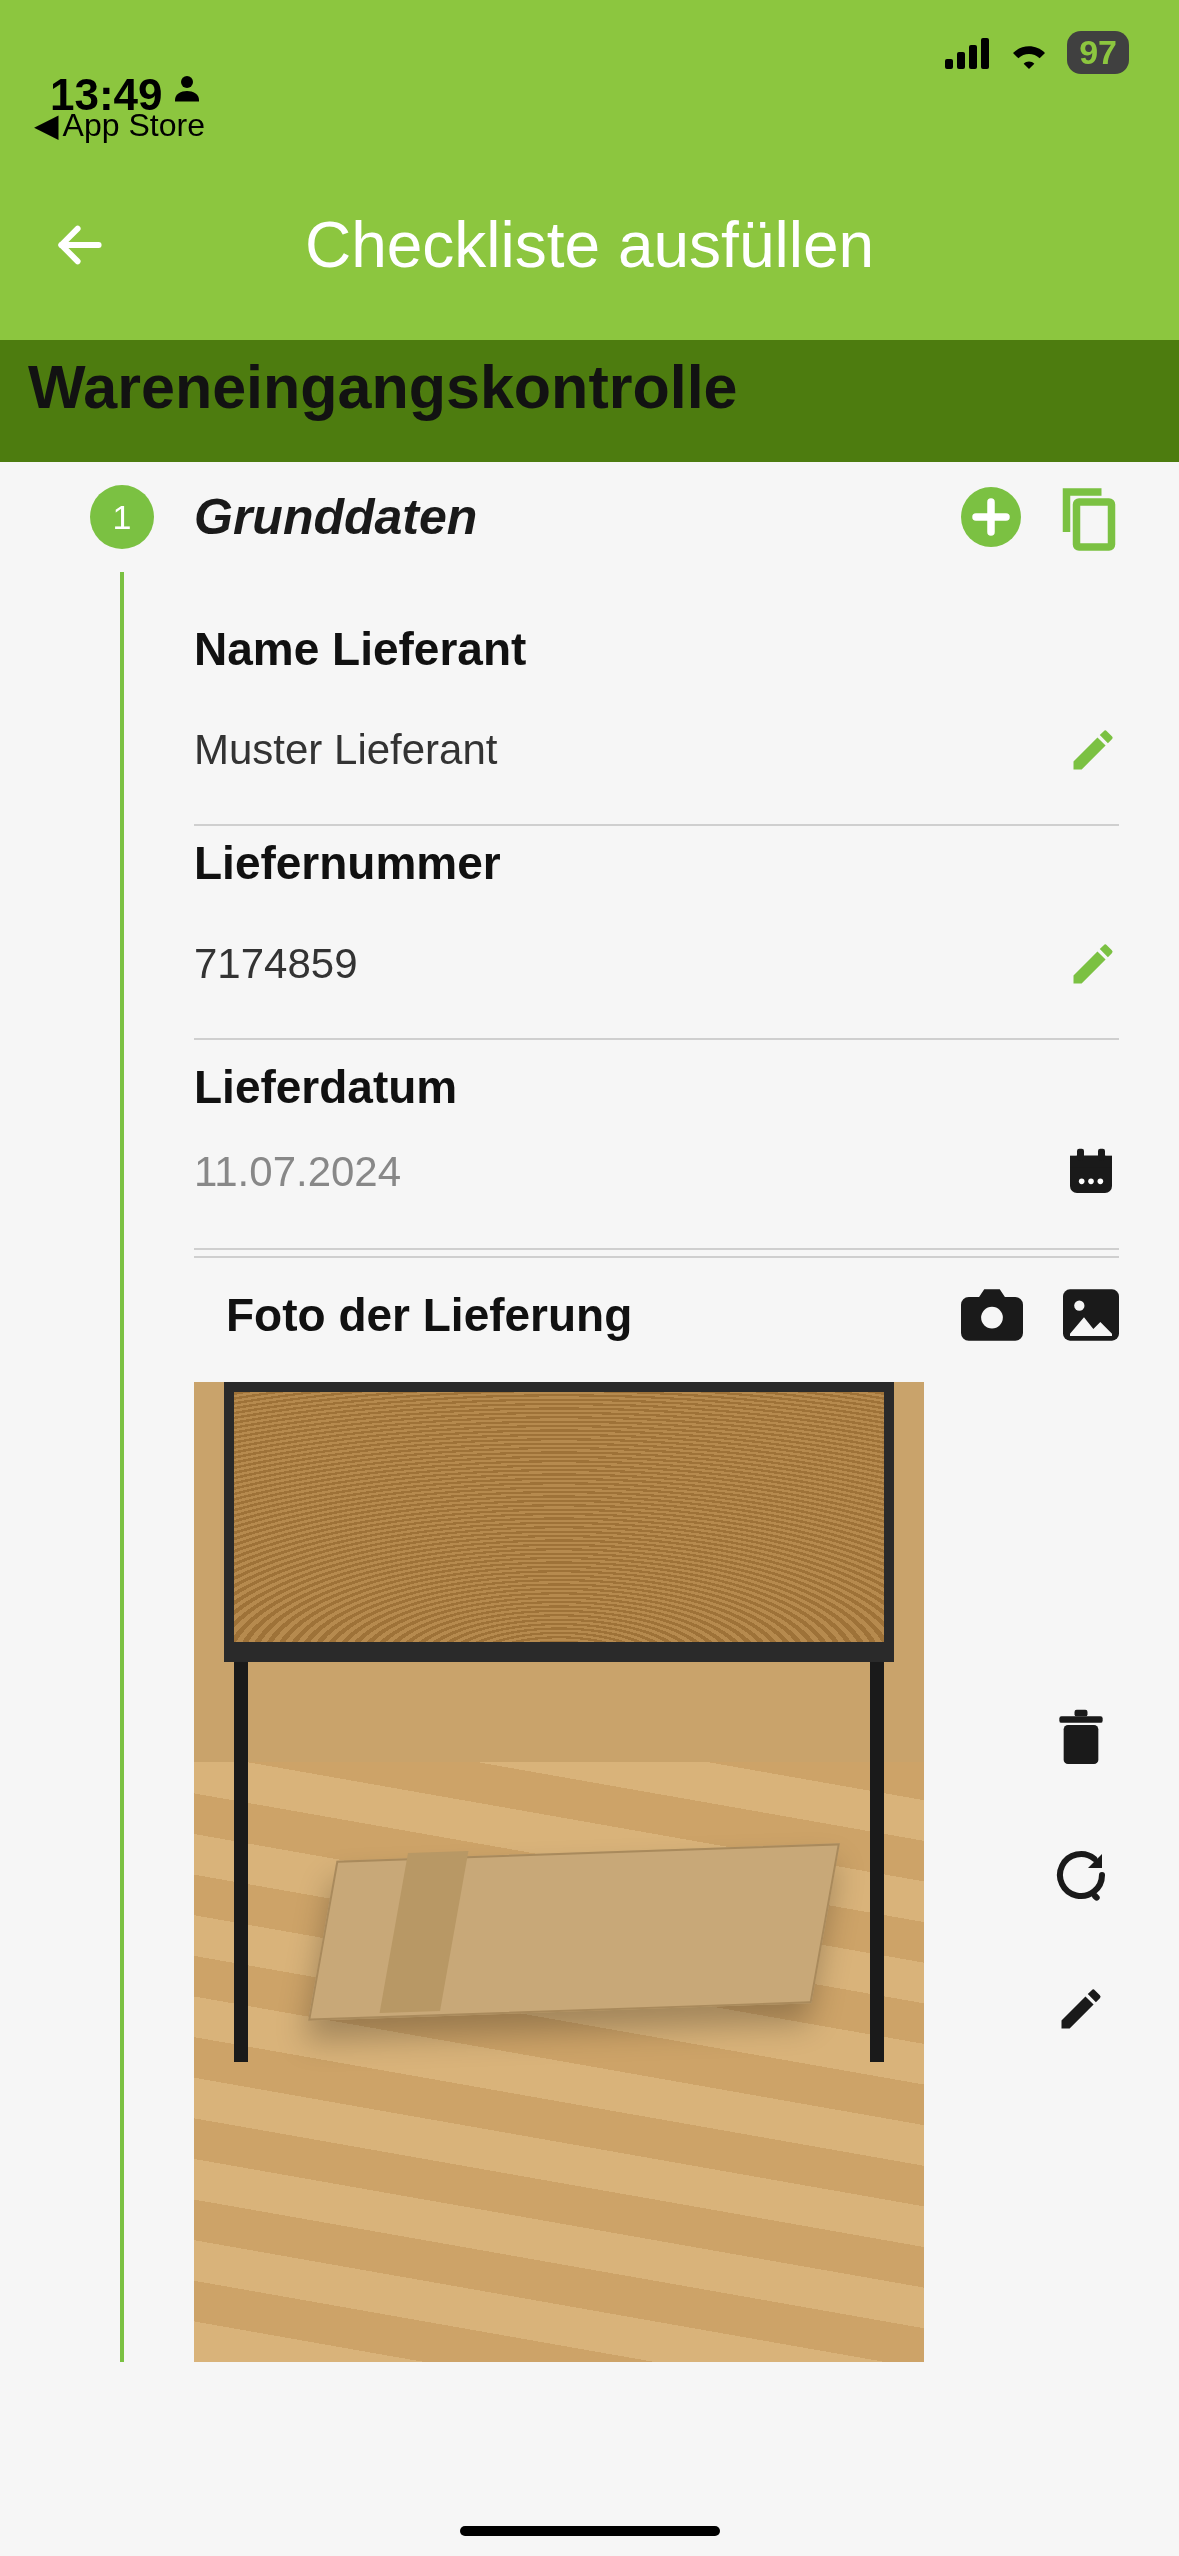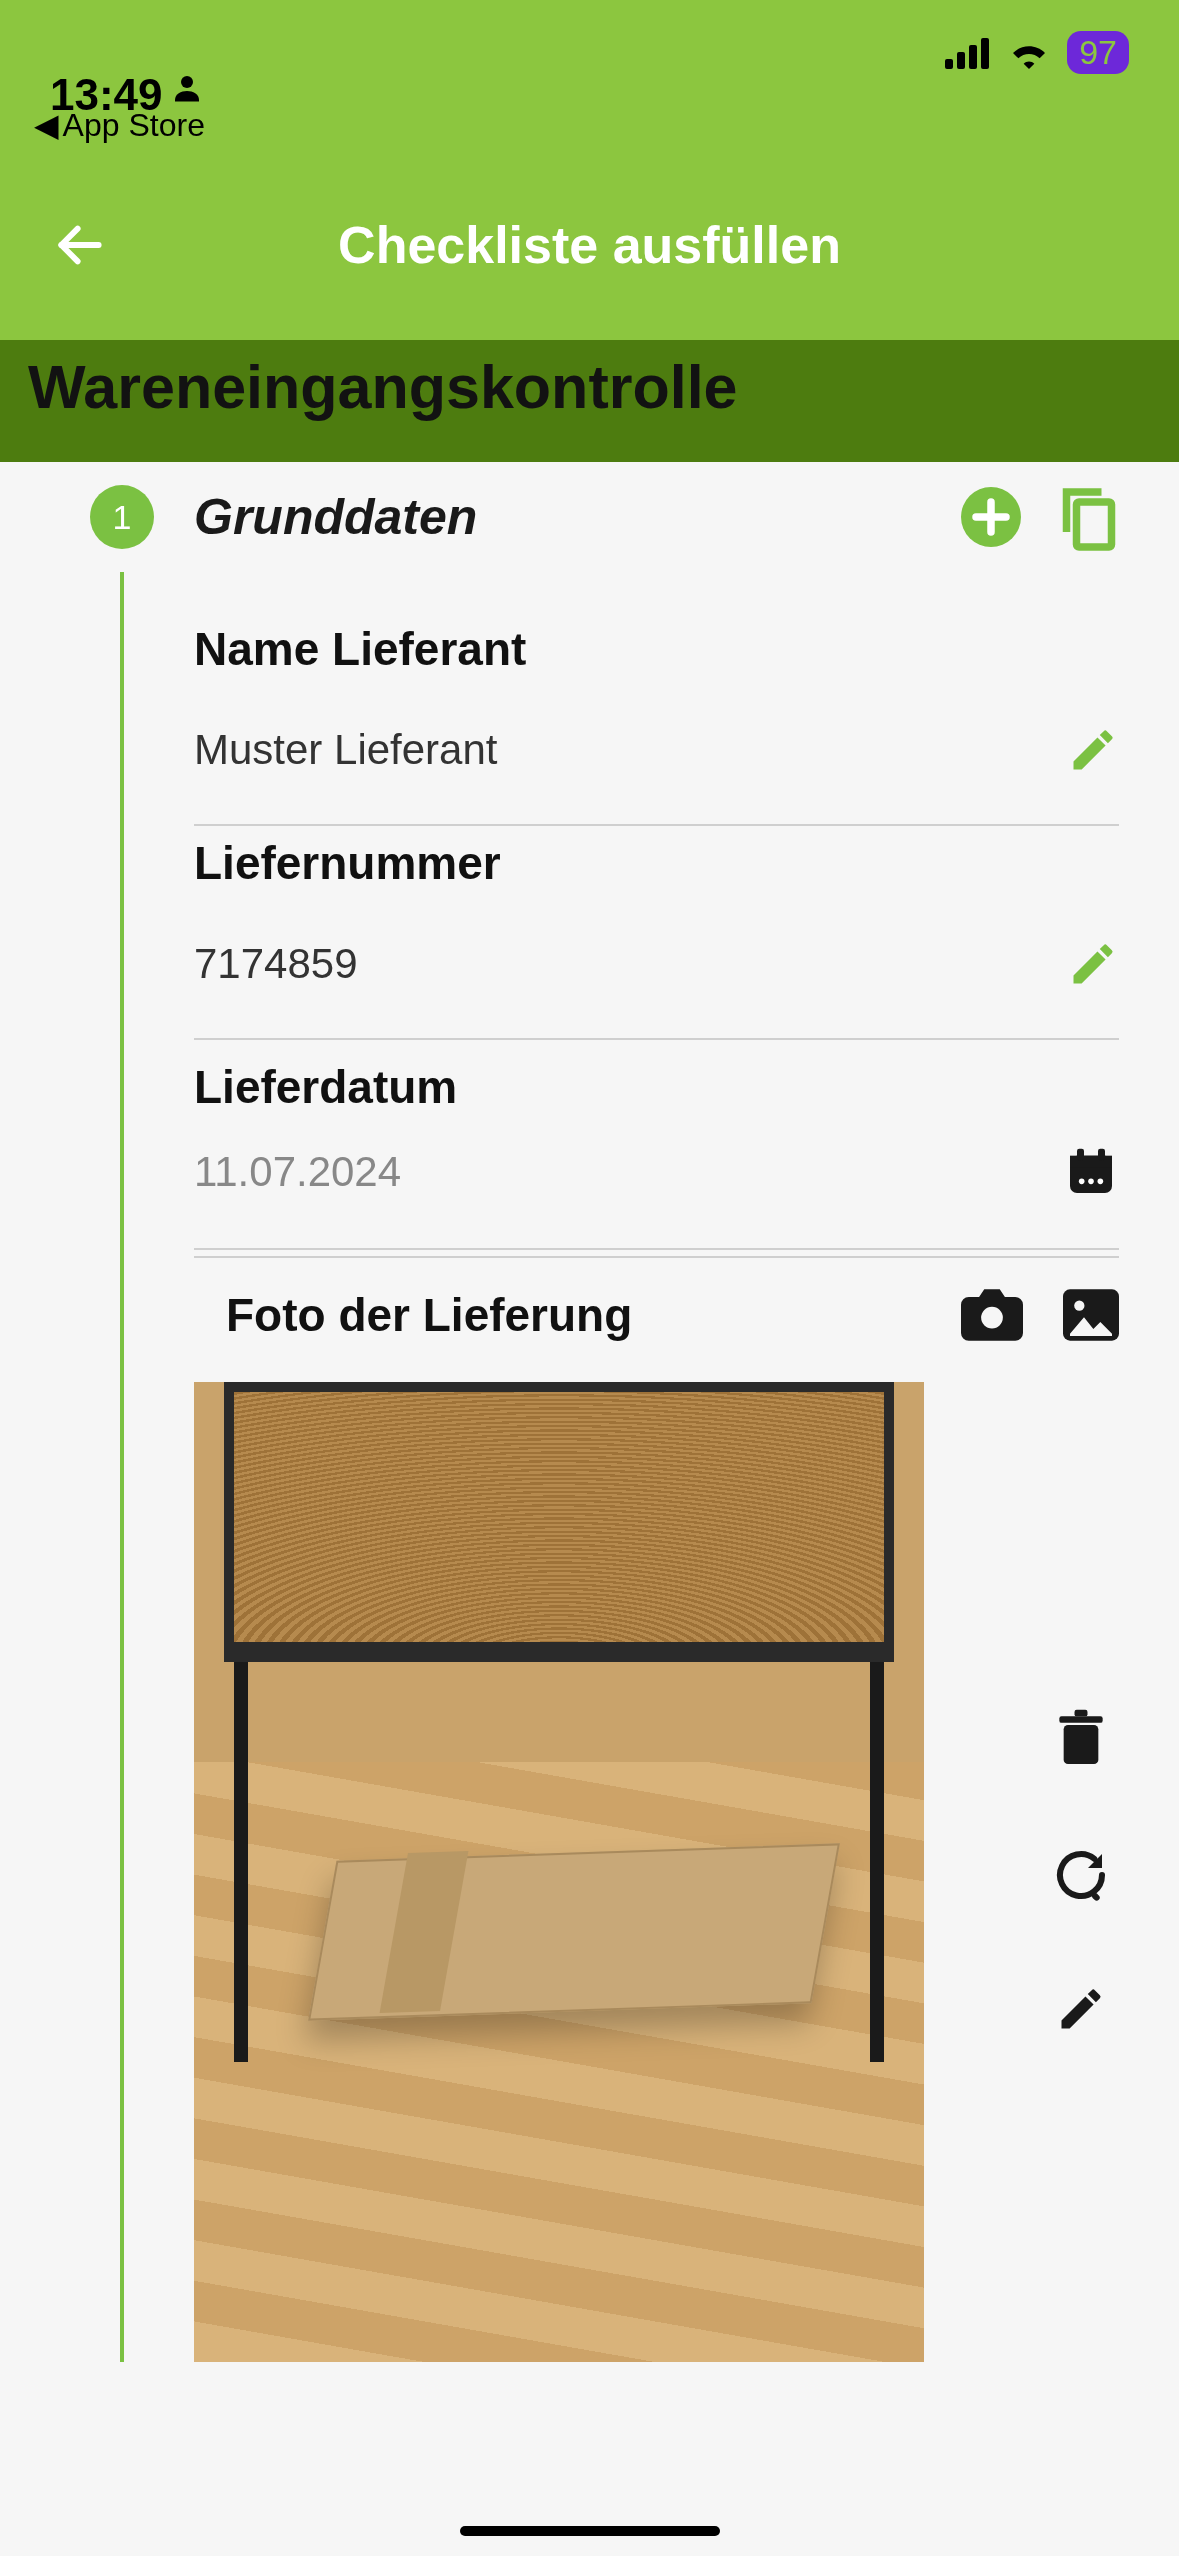--- a/index.html
+++ b/index.html
@@ -1,25 +1,25 @@
 <!DOCTYPE html>
 <html><head>
 <meta charset="utf-8">
 <style>
   * { box-sizing: border-box; margin: 0; padding: 0; }
   html, body { width: 1179px; height: 2556px; font-family: -apple-system, Helvetica, Arial, sans-serif; background: #f6f6f6; overflow: hidden; }
   .status-bar { height: 100px; background: #8cc63f; display: flex; justify-content: space-between; align-items: flex-start; padding: 25px 50px 0 50px; color: #000; }
   .status-left { display: flex; flex-direction: column; }
   .status-time { font-size: 44px; font-weight: 700; display: flex; align-items: flex-start; gap: 6px; margin-top: 45px;}
   .status-right { display: flex; align-items: center; gap: 16px; padding-top: 6px;}
-  .battery-badge { background: #6d28d9; color:#8cc63f; border-radius: 14px; padding: 2px 12px; font-size: 34px; font-weight:400;}
+  .battery-badge { background: #404040; color:#8cc63f; border-radius: 14px; padding: 2px 12px; font-size: 34px; font-weight:700;}
   .back-appstore { height: 50px; background:#8cc63f; padding-left: 34px; font-size: 32px; font-weight:500; display:flex; align-items:center; gap:4px;}
   .app-header { height: 190px; background: #8cc63f; display:flex; align-items:center; padding: 0 40px; }
   .back-btn { width: 80px; height: 80px; display:flex; align-items:center; justify-content:center; cursor:pointer;}
-  .app-title { flex:1; text-align:center; color:#fff; font-size: 52px; font-weight:700; margin-left:-80px;}
+  .app-title { flex:1; text-align:center; color:#fff; font-size: 64px; font-weight:400; margin-left:-80px;}
   .page-subtitle { font-size: 61px; font-weight:800; color:#121212; padding: 12px 28px 40px 28px; background:#4d7c0f;}
   .content { background:#f6f6f6; }
   .section-row { display:flex; align-items:center; padding: 0 60px 0 90px; gap: 40px; height: 110px;}
   .step-badge { width: 64px; height: 64px; border-radius: 50%; background:#7bc142; color:#fff; display:flex; align-items:center; justify-content:center; font-size:34px; font-weight:500;}
   .section-title { font-size:50px; font-weight:800; font-style:italic; flex:1; color:#1a1a1a;}
   .section-actions { display:flex; gap:38px; align-items:center;}
   .icon-btn { display:flex; align-items:center; justify-content:center; cursor:pointer;}
   .timeline-wrap { display:flex; }
   .timeline-line { width: 4px; background:#7bc142; margin-left: 120px;}
   .fields { flex:1; padding: 50px 60px 0 70px; }

